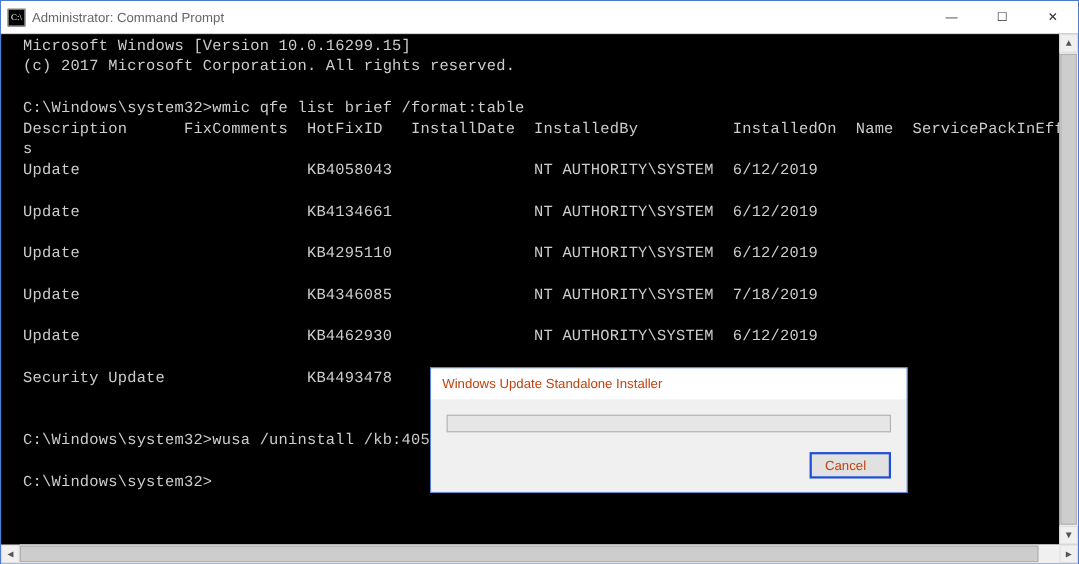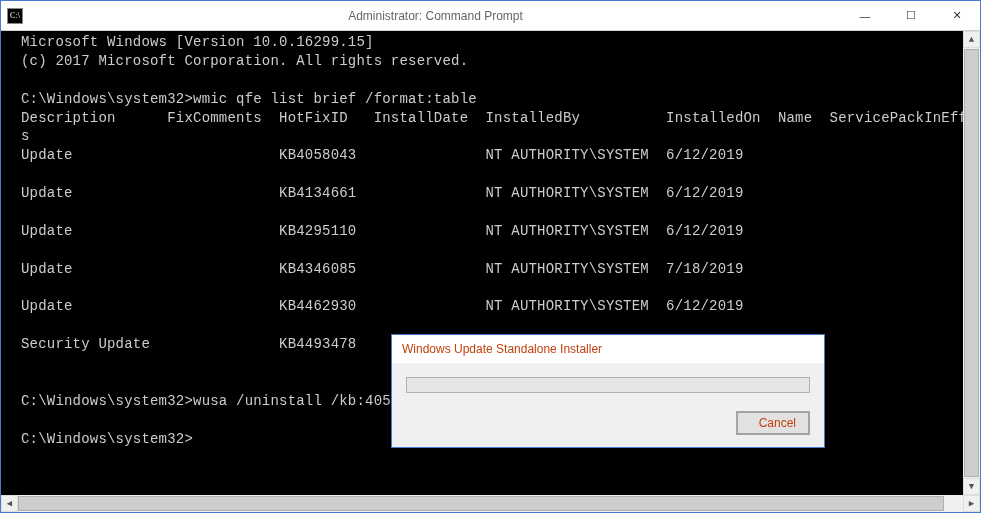--- a/index.html
+++ b/index.html
@@ -34,21 +34,21 @@
     border-bottom: 1px solid #d0d0d0;
   }
   .titlebar .icon {
     width: 16px; height: 16px;
     background: #000;
     border: 1px solid #888;
     margin-right: 6px;
     display:flex;align-items:center;justify-content:center;
     color:#fff;font-size:8px;font-family:Consolas;
   }
-  .titlebar .title { flex: 1; text-align: center; }
+  .titlebar .title { flex: 1; }
   .win-controls { display: flex; height: 100%; }
   .win-btn {
     width: 46px; height: 100%;
     display: flex; align-items: center; justify-content: center;
     font-family: "Segoe UI Symbol", sans-serif;
     font-size: 11px; color: #333;
     cursor: pointer;
   }
   .console-area {
     flex: 1;
@@ -116,24 +116,24 @@
     background: #e6e6e6;
   }
   .dlg-buttons {
     display:flex;justify-content:flex-end;
     padding-top: 18px;
   }
   .dlg-btn {
     min-width: 74px;
     padding: 3px 12px;
     background: #e1e1e1;
-    border: 2px solid #a3a3a3;
+    border: 2px solid #1d4ed8;
     font-size: 12px;
     cursor: pointer;
-    text-align:right;
+    text-align:left;
   }
 </style>
 </head>
 <body>
 
 <div class="window">
   <div class="titlebar">
     <div class="icon">C:\</div>
     <div class="title">Administrator: Command Prompt</div>
     <div class="win-controls">

